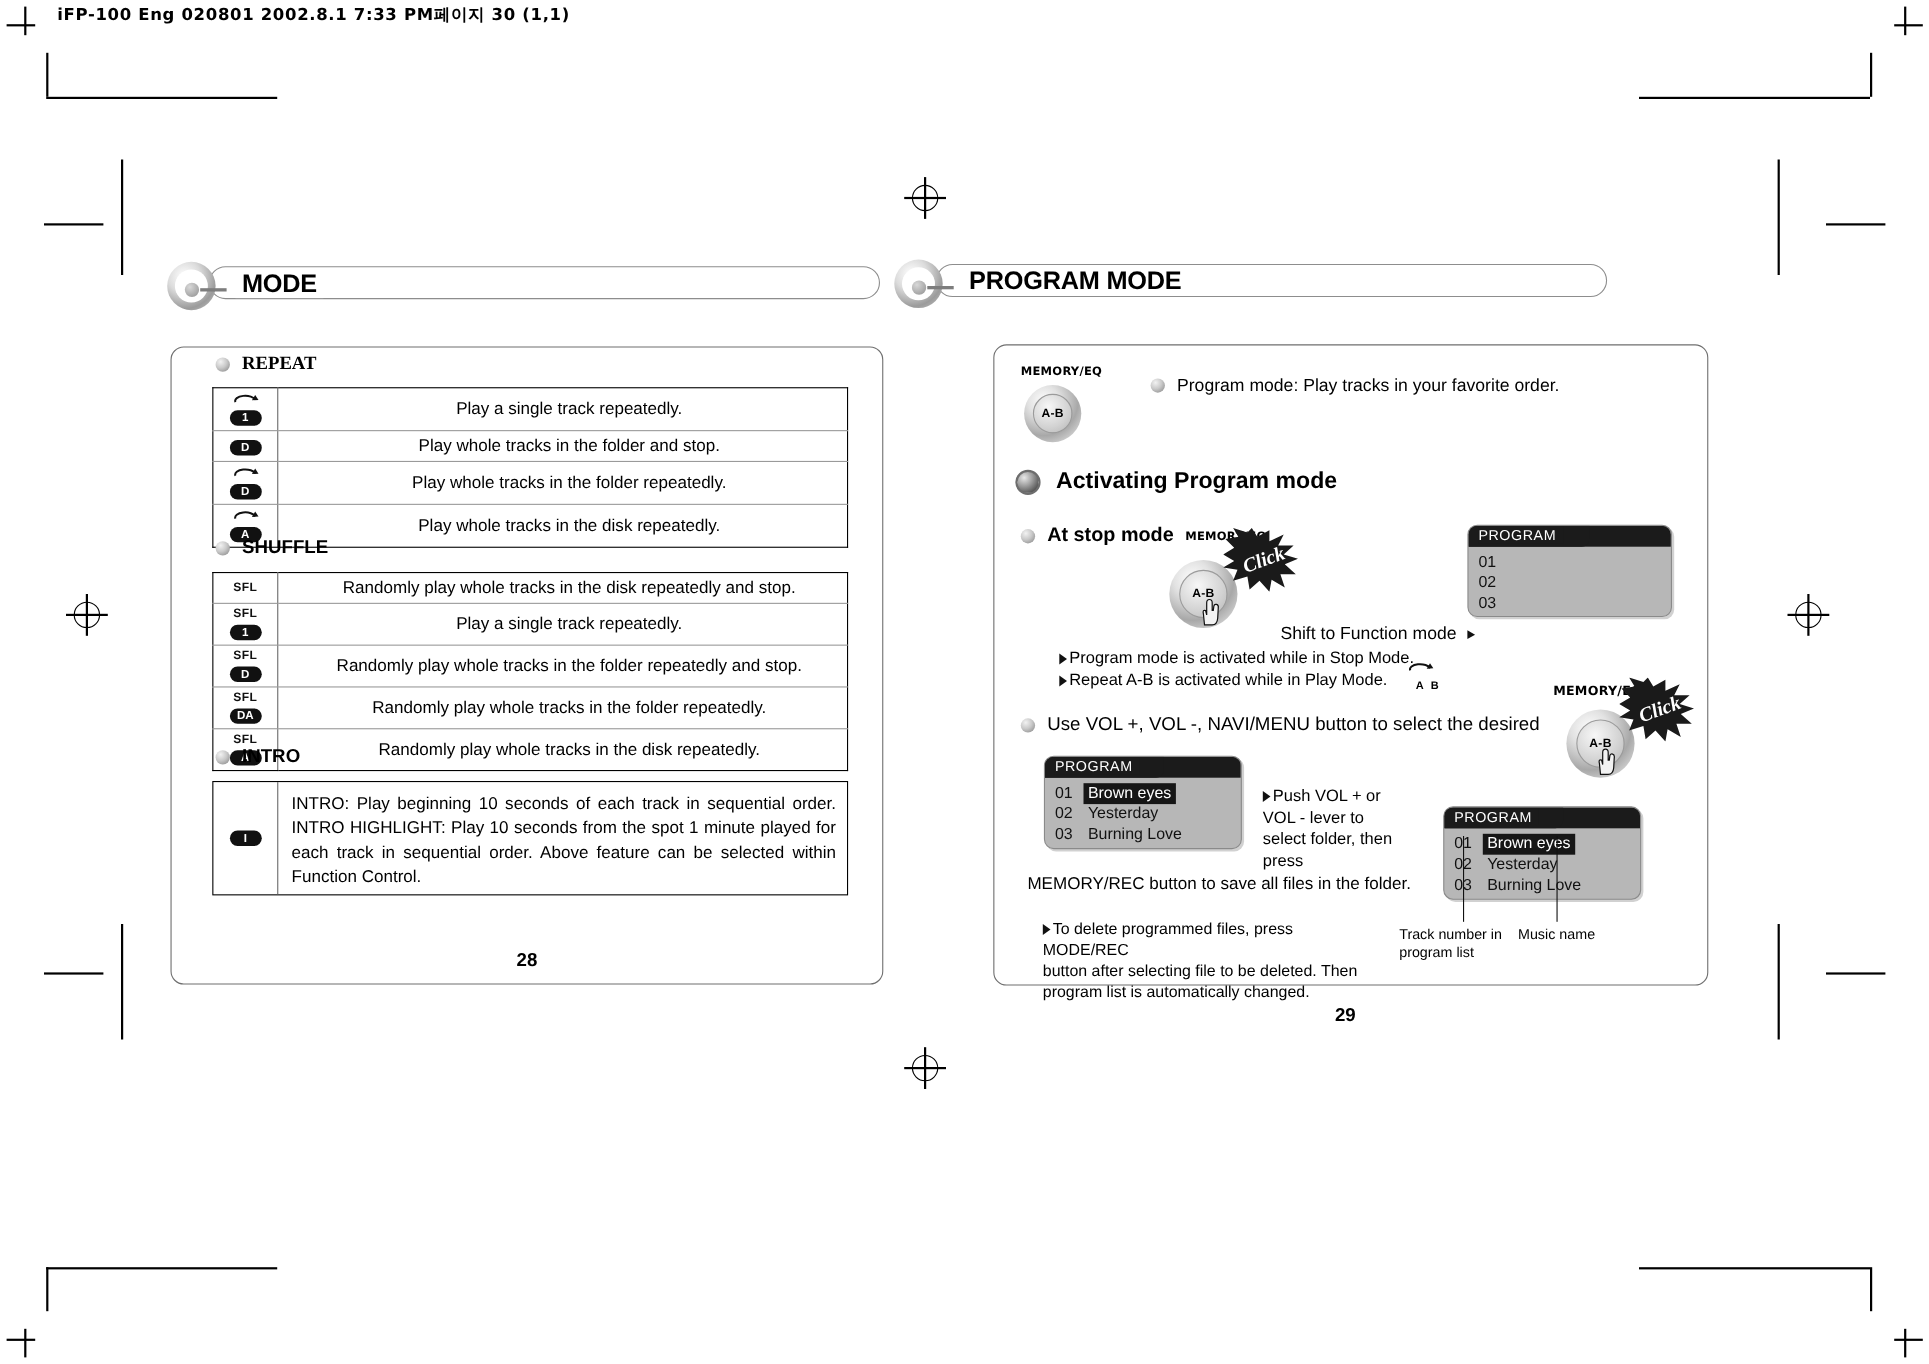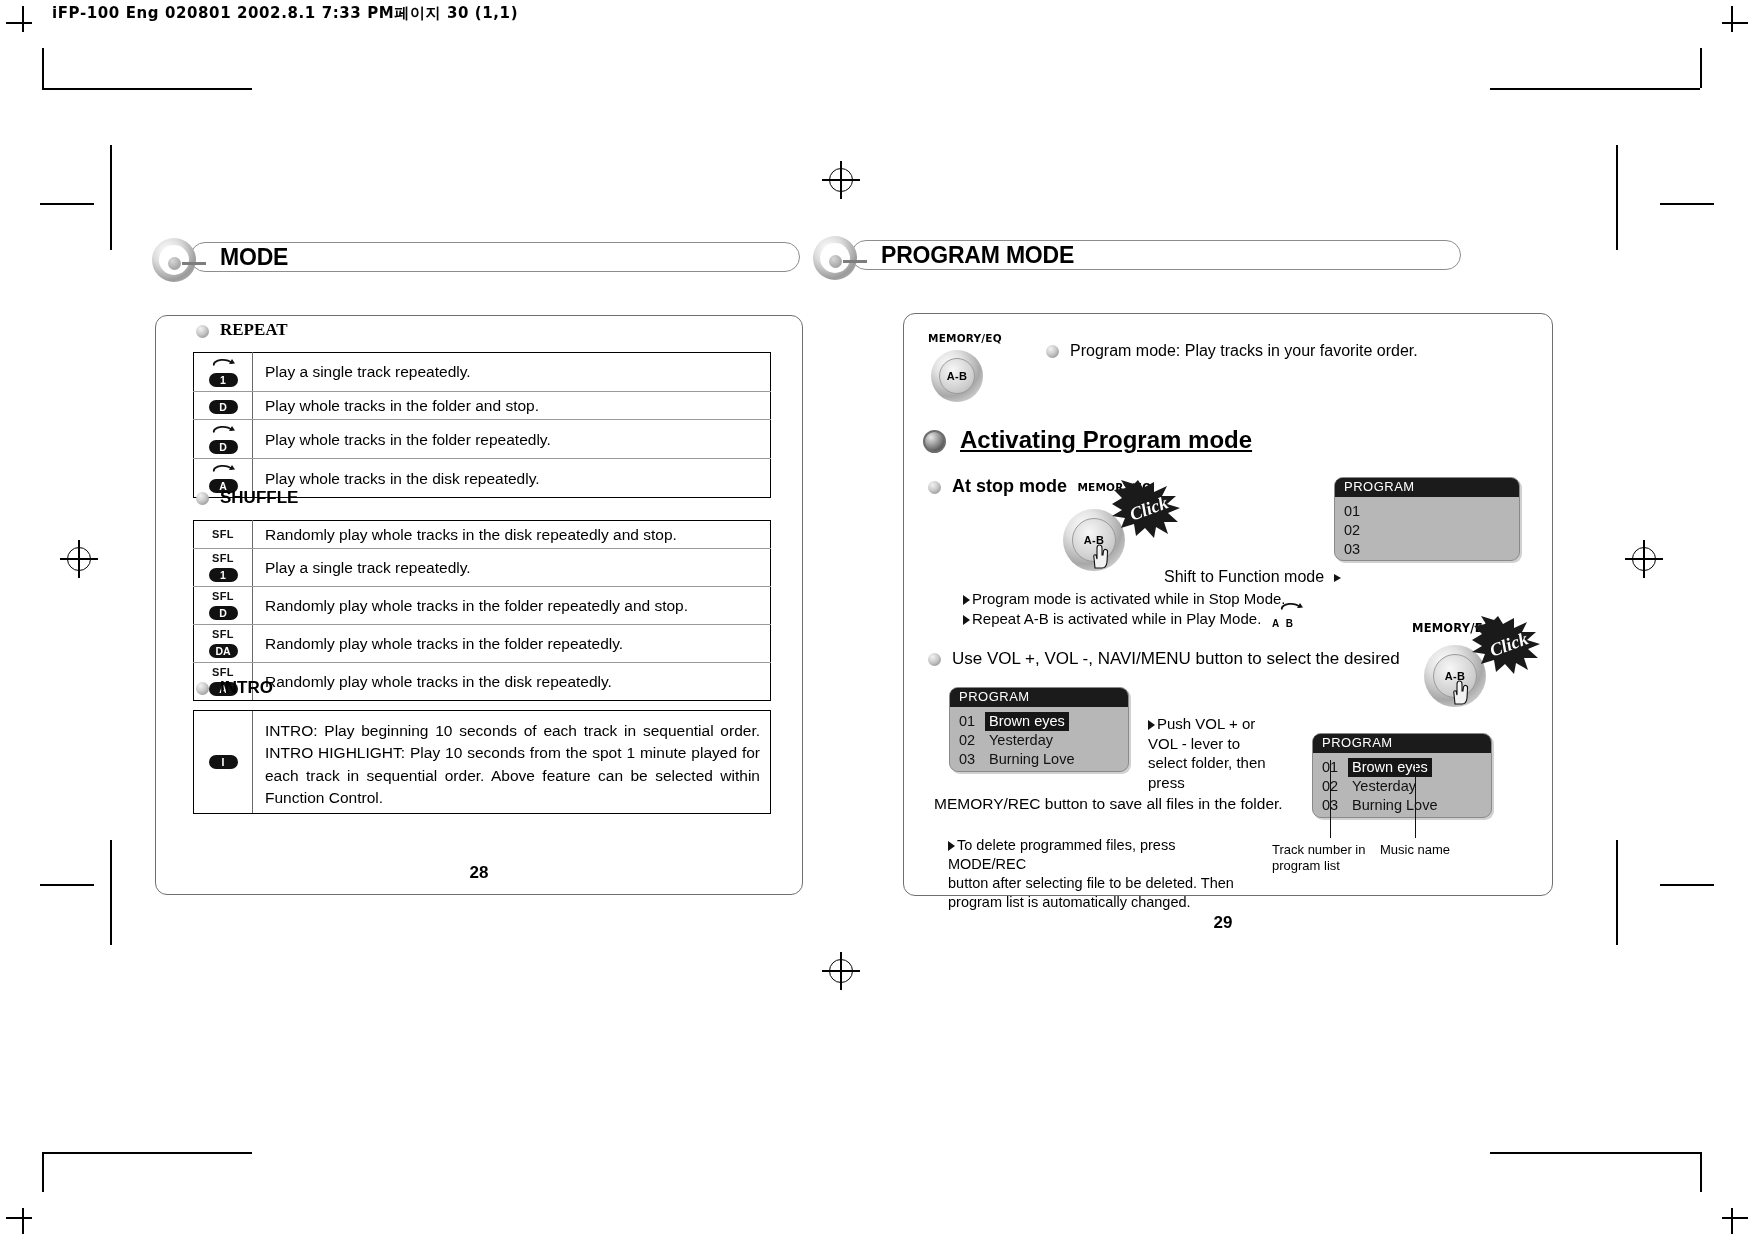--- a/index.html
+++ b/index.html
@@ -47,21 +47,21 @@
     vertical-align:middle;}
   .bullet-lg{display:inline-block;width:23px;height:23px;border-radius:50%;
     background:radial-gradient(circle at 32% 28%,#e8e8e8 0%,#9a9a9a 42%,#2b2b2b 100%);
     border:2px solid #6d6d6d;box-sizing:border-box;vertical-align:middle;}
 
   .subhead{position:absolute;font-size:17px;font-weight:bold;}
   .subhead .bullet{margin-right:11px;}
 
   
   table.modetbl{position:absolute;border-collapse:collapse;border:1.2px solid #000;background:#fff;}
-  table.modetbl td{border:1px solid #9a9a9a;font-size:15.5px;padding:0;vertical-align:middle;}
+  table.modetbl td{border:1px solid #9a9a9a;font-size:15.5px;padding:0;vertical-align:middle;text-align:center;}
   table.modetbl td.icon{width:58px;text-align:center;border-right:1.2px solid #6a6a6a;padding:3px 0;}
   table.modetbl td.desc{padding:4px 0 4px 12px;line-height:1.25;}
   table.modetbl tr:first-child td{border-top:1.2px solid #000;}
   table.modetbl tr:last-child td{border-bottom:1.2px solid #000;}
   table.modetbl td:first-child{border-left:1.2px solid #000;}
   table.modetbl td:last-child{border-right:1.2px solid #000;}
 
   
   .loop{display:block;width:26px;height:13px;margin:0 auto 1px;position:relative;}
   .loop svg{display:block;}
@@ -295,21 +295,21 @@
 <div class="abbtn" style="left:931px;top:350px;width:52px;height:52px;">
   <div class="inner" style="width:34px;height:34px;">
     <span>A-B</span>
   </div>
 </div>
 
 <div class="rtext" style="left:1046px;top:340px;width:440px;">
   <span class="bullet" style="margin-right:11px;"></span><span>Program mode: Play tracks in your favorite order.</span>
 </div>
 
-<div class="rtext rbold" style="left:923px;top:424px;font-size:24px;text-decoration:underline;">
+<div class="rtext rbold" style="left:923px;top:424px;font-size:21px;">
   <span class="bullet-lg" style="margin-right:14px;"></span><span>Activating Program mode</span>
 </div>
 
 <div class="rtext" style="left:928px;top:474px;">
   <span class="bullet" style="margin-right:11px;"></span><span class="rbold" style="font-size:18px;">At stop mode</span>
   <span class="memlabel" style="position:relative;left:6px;top:-1px;">MEMORY/EQ</span>
 </div>
 
 <div class="abbtn" style="left:1063px;top:509px;width:62px;height:62px;">
   <div class="inner" style="width:42px;height:42px;">
@@ -346,21 +346,21 @@
   </div>
 </div>
 
 <div class="rtext" style="left:963px;top:589px;font-size:15px;">
   <span class="tri"></span><span>Program mode is activated while in Stop Mode.</span>
 </div>
 <div class="rtext" style="left:963px;top:609px;font-size:15px;">
   <span class="tri"></span><span>Repeat A-B is activated while in Play Mode.</span>
 </div>
 
-<div style="position:absolute;left:1272px;top:600px;width:38px;height:30px;text-align:left;">
+<div style="position:absolute;left:1272px;top:600px;width:38px;height:30px;text-align:right;">
   <svg width="26" height="13" viewBox="0 0 26 13" style="display:block;margin:0 auto;">
       <path d="M4 9.5 A9 4.6 0 1 1 22 7.5" fill="none" stroke="#111" stroke-width="1.8"></path>
       <path d="M22 3 L25 7.6 L19 7.9 Z" fill="#111"></path>
     </svg>
   <span style="font-size:10px;font-weight:bold;letter-spacing:2px;">A B</span>
 </div>
 
 <div class="rtext" style="left:928px;top:648px;width:480px;font-size:17px;">
   <span class="bullet" style="margin-right:11px;"></span><span>Use VOL +, VOL -, NAVI/MENU button to select the desired</span>
 </div>

